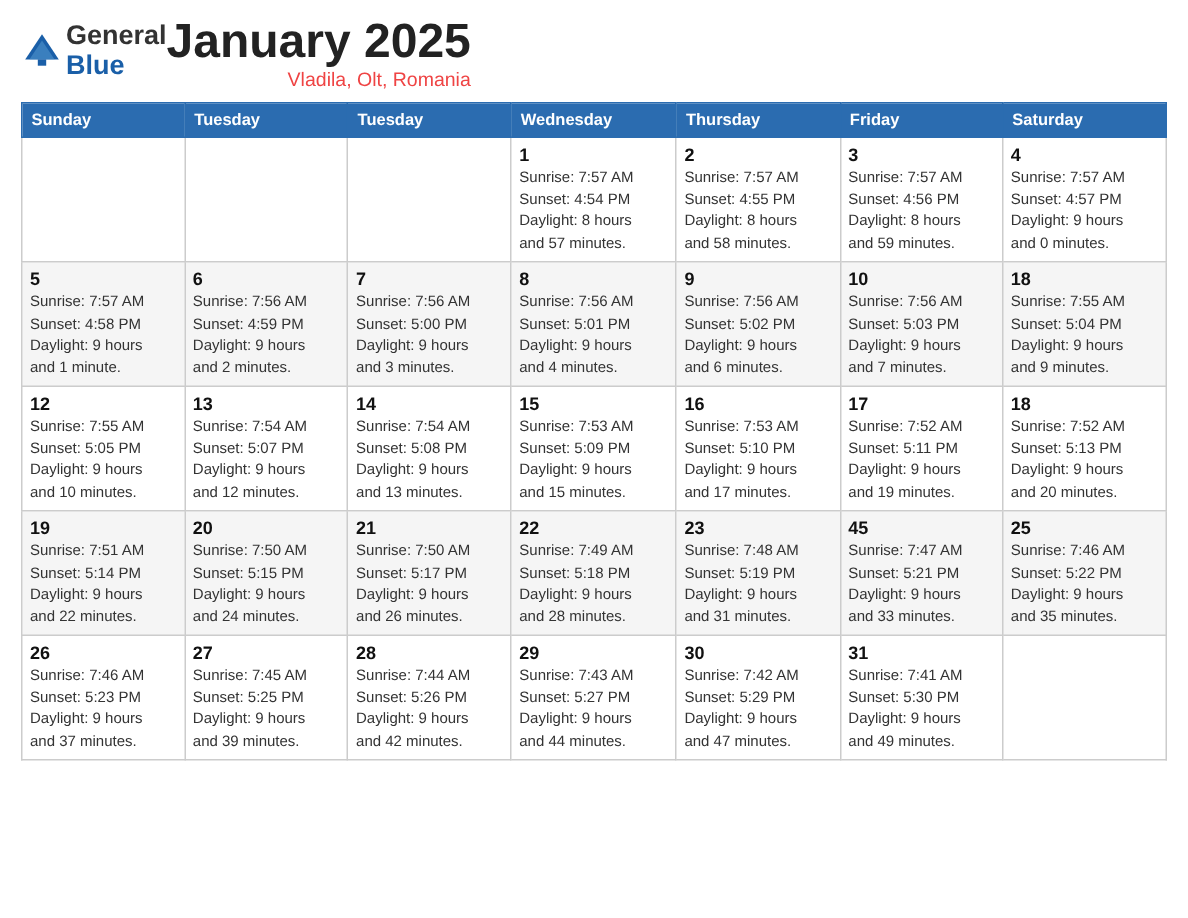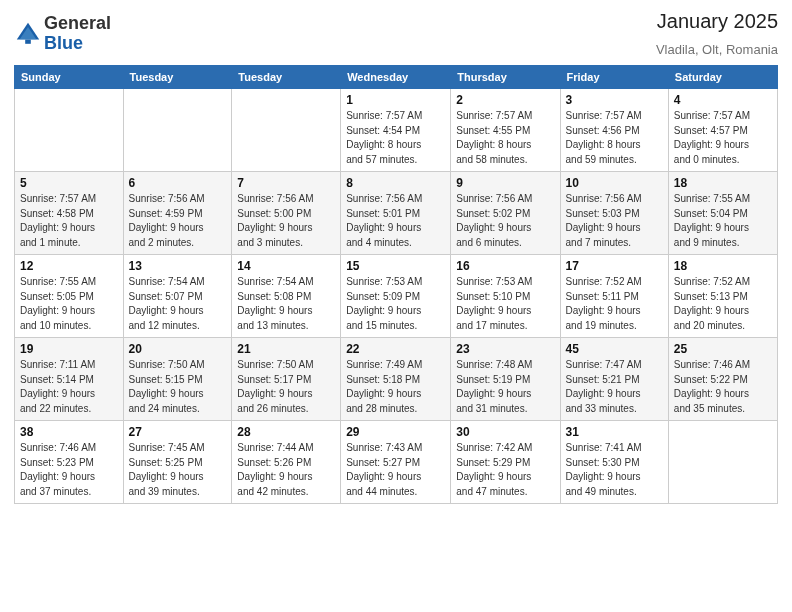--- a/index.html
+++ b/index.html
@@ -10,21 +10,21 @@
       min-height: 612px;
     }
     .page {
       width: 792px;
       min-height: 612px;
       background: #fff;
       padding: 10px 14px 10px 14px;
     }
     .header {
       display: flex;
-      justify-content: space-between;
+      justify-content: flex-start;
       align-items: flex-start;
       margin-bottom: 8px;
     }
     .logo {
       display: flex;
       align-items: center;
       margin-top: 4px;
     }
     .logo-text {
       font-size: 18px;
@@ -35,29 +35,29 @@
     .logo-text .blue { color: #1a5fa8; }
     .logo-icon {
       width: 28px;
       height: 28px;
       margin-right: 2px;
     }
     .title-area {
       text-align: right;
     }
     .month-title {
-      font-size: 20px;
-      font-weight: normal;
+      font-size: 32px;
+      font-weight: bold;
       color: #222;
       line-height: 1.1;
     }
     .location {
       font-size: 13px;
-      color: #737373;
-      margin-top: 10px;
+      color: #ef4444;
+      margin-top: 0;
     }
     .calendar {
       width: 100%;
       border-collapse: collapse;
       font-size: 10.5px;
       padding-left: 38px;
     }
     .calendar thead th {
       background-color: #2b6cb0;
       color: #fff;
@@ -259,21 +259,21 @@
             <div class="cell-day">18</div>
             <div class="cell-info" style="white-space: pre-line;">Sunrise: 7:52 AM
 Sunset: 5:13 PM
 Daylight: 9 hours
 and 20 minutes.</div>
           </td>
         </tr>
         <tr>
           <td>
             <div class="cell-day">19</div>
-            <div class="cell-info" style="white-space: pre-line;">Sunrise: 7:11 AM
+            <div class="cell-info" style="white-space: pre-line;">Sunrise: 7:51 AM
 Sunset: 5:14 PM
 Daylight: 9 hours
 and 22 minutes.</div>
           </td>
           <td>
             <div class="cell-day">20</div>
             <div class="cell-info" style="white-space: pre-line;">Sunrise: 7:50 AM
 Sunset: 5:15 PM
 Daylight: 9 hours
 and 24 minutes.</div>
@@ -309,21 +309,21 @@
           <td>
             <div class="cell-day">25</div>
             <div class="cell-info" style="white-space: pre-line;">Sunrise: 7:46 AM
 Sunset: 5:22 PM
 Daylight: 9 hours
 and 35 minutes.</div>
           </td>
         </tr>
         <tr>
           <td>
-            <div class="cell-day">38</div>
+            <div class="cell-day">26</div>
             <div class="cell-info" style="white-space: pre-line;">Sunrise: 7:46 AM
 Sunset: 5:23 PM
 Daylight: 9 hours
 and 37 minutes.</div>
           </td>
           <td>
             <div class="cell-day">27</div>
             <div class="cell-info" style="white-space: pre-line;">Sunrise: 7:45 AM
 Sunset: 5:25 PM
 Daylight: 9 hours

